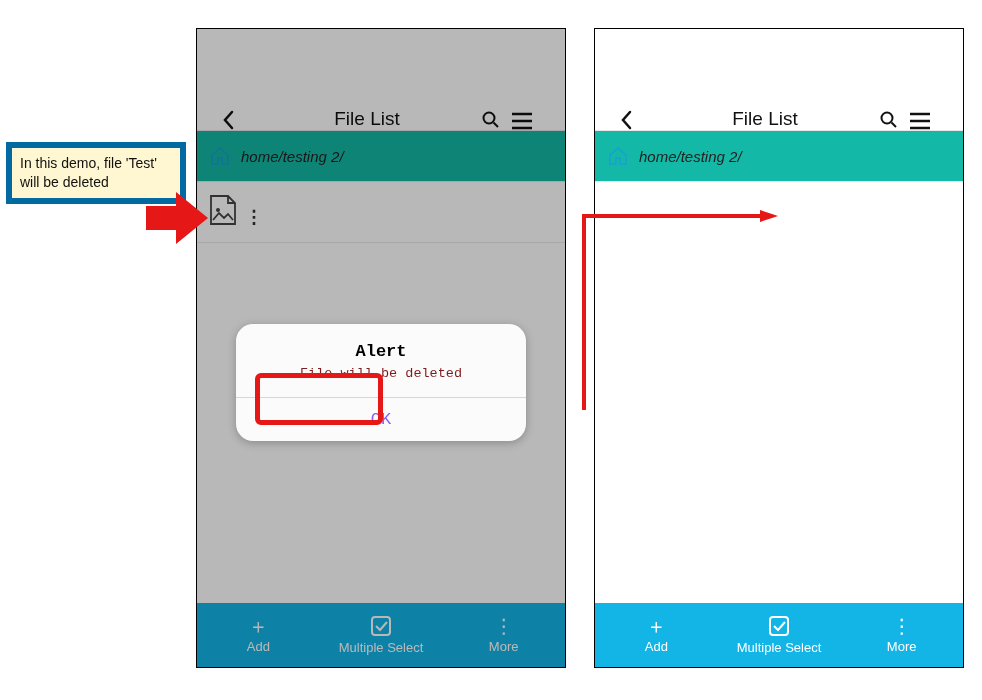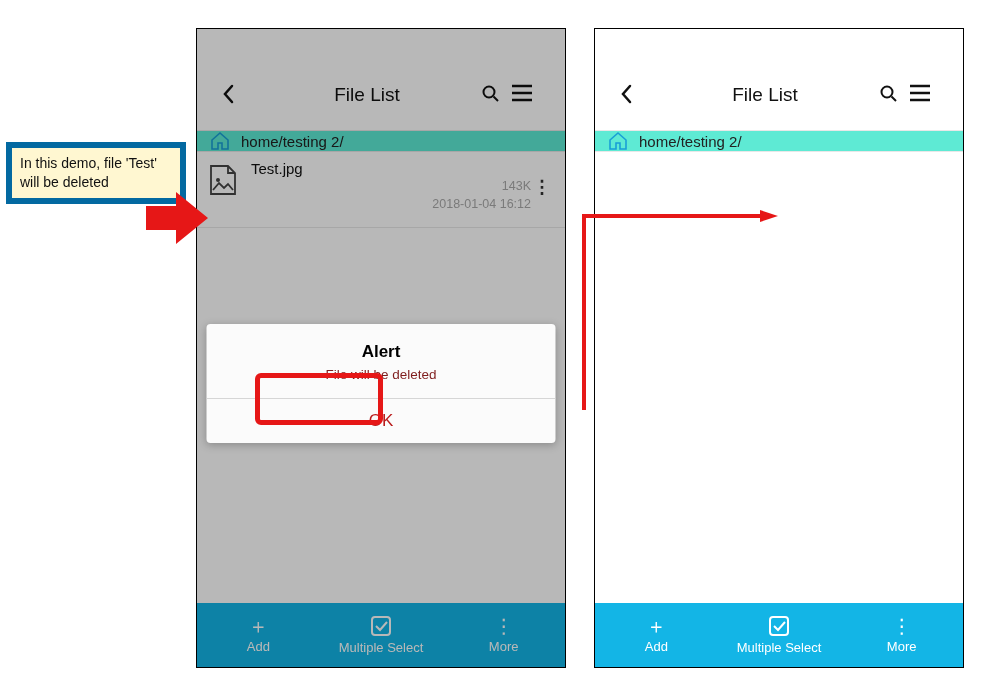--- a/index.html
+++ b/index.html
@@ -30,36 +30,37 @@
     pointer-events: none;
     z-index: 5;
   }
   .status-bar {
     height: 55px;
     background: #fff;
   }
   .app-header {
     height: 46px;
     display: flex;
-    align-items: flex-start;
+    align-items: flex-end;
     padding: 0 24px;
     background: #fff;
   }
   .app-header .back { width: 32px; text-align:center; font-size:22px; font-weight:bold; color:#111; cursor:pointer;}
   .app-header .title { flex:1; text-align:center; font-size:19px; color:#111; font-weight:500;}
   .app-header .search { width:30px; text-align:center; cursor:pointer;}
   .app-header .menu { width:30px; text-align:center; cursor:pointer;}
   .breadcrumb {
     display:flex;
     align-items:center;
-    padding: 0 12px;
+    padding: 15px 12px;
     border-top: 1px solid #e8e8e8;
     border-bottom: 1px solid #e8e8e8;
-    background:#5eead4;
+    background:#14b8a6;
     gap:10px;
+    font-style:italic;
   }
   .breadcrumb .home-ic { color:#199fd6; }
   .breadcrumb .path { font-size:15px; color:#222; }
   .file-row {
     display:flex;
     padding: 8px 12px 14px 12px;
     border-bottom:1px solid #e8e8e8;
     background:#fff;
   }
   .file-row .thumb { width:34px; padding-top:4px;}
@@ -82,40 +83,41 @@
     justify-content:center;
     gap:3px;
     cursor:pointer;
     font-size:13px;
   }
   .bottom-bar .ic { font-size:20px; line-height:1;}
   .dialog {
     position:absolute;
     left:50%; top:295px;
     transform:translateX(-50%);
-    width:349px;
+    width:290px;
     background:#fbfbfb;
-    border-radius:4px;
+    border-radius:17px;
     z-index:6;
     box-shadow:0 2px 8px rgba(0,0,0,0.25);
     overflow:hidden;
+    font-family:Liberation Mono, monospace;
   }
   .dialog .dlg-top { padding:18px 10px 16px 10px; text-align:center;}
   .dialog .dlg-title { font-size:17px; font-weight:600; color:#000; margin-bottom:5px;}
   .dialog .dlg-msg { font-size:13.5px; color:#7f1d1d;}
   .dialog .dlg-buttons {
     display:flex;
     border-top:1px solid #d6d6d6;
   }
   .dialog .dlg-buttons .btn {
     flex:1;
     text-align:center;
     padding:12px 0;
     font-size:17px;
-    color:#b91c1c;
+    color:#8b5cf6;
     cursor:pointer;
   }
   .dialog .dlg-buttons .btn + .btn { border-left:1px solid #d6d6d6;}
   .highlight-ok {
     position:absolute;
     z-index:7;
     border:5px solid #e61717;
     border-radius:6px;
     pointer-events:none;
   }
@@ -184,27 +186,20 @@
   </div>
   <div class="file-row">
     <div class="thumb">
       <svg width="28" height="32" viewBox="0 0 28 32">
           <path d="M2 2 H19 L26 9 V30 H2 Z" stroke="#444" stroke-width="1.8" fill="none"></path>
           <path d="M19 2 V9 H26" stroke="#444" stroke-width="1.8" fill="none"></path>
           <circle cx="9" cy="16" r="2" fill="#444"></circle>
           <path d="M4 26 L10 19 L15 24 L19 20 L24 26" stroke="#444" stroke-width="1.8" fill="none"></path>
         </svg>
     </div>
-    <div class="info">
-      <div class="name">Test.jpg</div>
-      <div class="meta">
-        <div>143K</div>
-        <div>2018-01-04 16:12</div>
-      </div>
-    </div>
     <div class="kebab">⋮</div>
   </div>
   <div class="content-fill"></div>
   <div class="bottom-bar">
     <div class="cell">
       <span class="ic">＋</span>
       <span>Add</span>
     </div>
     <div class="cell">
       <span class="ic">

